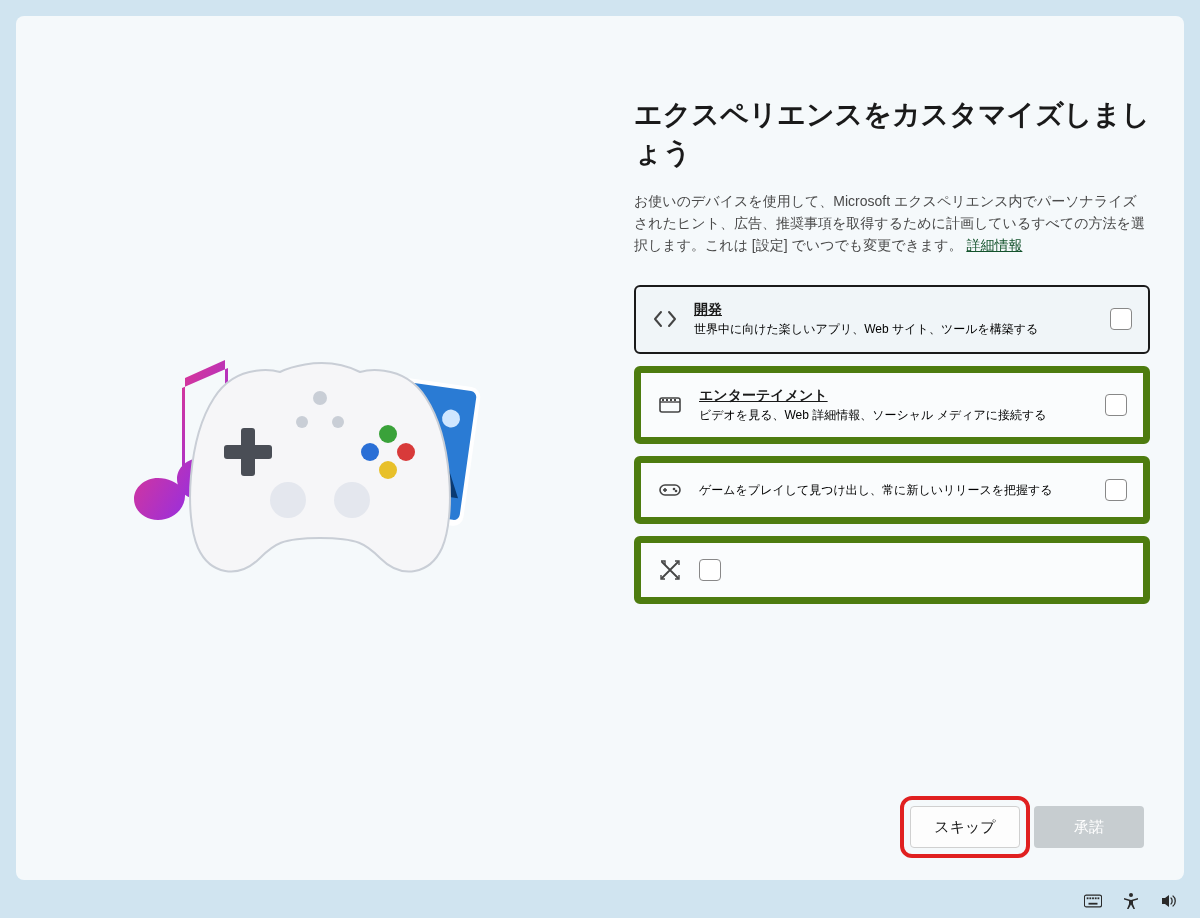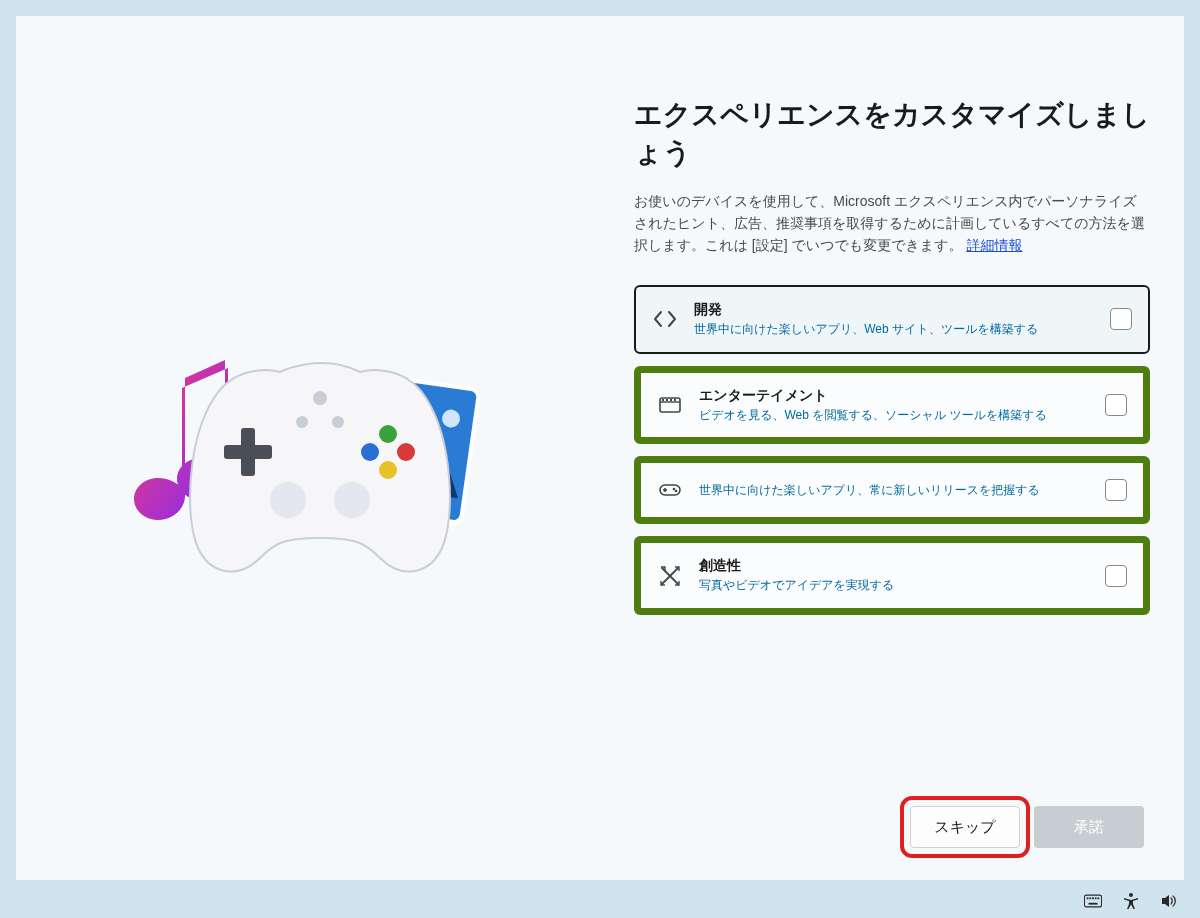--- a/index.html
+++ b/index.html
@@ -15,21 +15,21 @@
       position: relative;
       overflow: hidden;
     }
     .main-window {
       position: absolute;
       left: 16px;
       top: 16px;
       right: 16px;
       bottom: 38px;
       background: #f5f9fb;
-      border-radius: 0;
+      border-radius: 8px;
       display: flex;
     }
     .left-panel {
       flex: 1;
       display: flex;
       align-items: center;
       justify-content: center;
       padding-top: 20px;
     }
     .illustration {
@@ -66,21 +66,21 @@
       margin-bottom: 18px;
       line-height: 1.35;
     }
     p.page-desc {
       font-size: 14px;
       color: #4a4a4a;
       line-height: 1.6;
       margin-bottom: 6px;
     }
     a.more-info {
-      color: #1d4ed8;
+      color: #14532d;
       text-decoration: underline;
       font-size: 14px;
     }
     .options-list {
       margin-top: 28px;
       display: flex;
       flex-direction: column;
       gap: 12px;
     }
     .option-card {
@@ -107,24 +107,25 @@
       color: #444;
     }
     .option-text {
       flex: 1;
     }
     .option-title {
       font-size: 14px;
       font-weight: 600;
       color: #1a1a1a;
       margin-bottom: 2px;
+      text-decoration: underline;
     }
     .option-desc {
       font-size: 12px;
-      color: #0369a1;
+      color: #000000;
       line-height: 1.4;
     }
     .option-checkbox {
       width: 22px;
       height: 22px;
       border: 1.5px solid #888;
       border-radius: 4px;
       flex-shrink: 0;
       background: white;
     }
@@ -259,49 +260,45 @@
                 <rect x="3" y="6" width="20" height="14" rx="2" fill="none" stroke="#444" stroke-width="1.6"></rect>
                 <line x1="3" y1="10" x2="23" y2="10" stroke="#444" stroke-width="1.4"></line>
                 <rect x="5" y="7" width="2" height="2" fill="#444"></rect>
                 <rect x="9" y="7" width="2" height="2" fill="#444"></rect>
                 <rect x="13" y="7" width="2" height="2" fill="#444"></rect>
                 <rect x="17" y="7" width="2" height="2" fill="#444"></rect>
               </svg>
             </div>
             <div class="option-text">
               <div class="option-title">エンターテイメント</div>
-              <div class="option-desc">ビデオを見る、Web を閲覧する、ソーシャル ツールを構築する</div>
+              <div class="option-desc">ビデオを見る、Web 詳細情報、ソーシャル メディアに接続する</div>
             </div>
             <div class="option-checkbox"></div>
           </div>
           <div class="option-card">
             <div class="option-icon">
               <svg width="26" height="26" viewBox="0 0 26 26">
                 <rect x="3" y="8" width="20" height="10" rx="5" fill="none" stroke="#444" stroke-width="1.6"></rect>
                 <line x1="8" y1="11" x2="8" y2="15" stroke="#444" stroke-width="1.6"></line>
                 <line x1="6" y1="13" x2="10" y2="13" stroke="#444" stroke-width="1.6"></line>
                 <circle cx="17" cy="12" r="1.3" fill="#444"></circle>
                 <circle cx="19" cy="14" r="1.3" fill="#444"></circle>
               </svg>
             </div>
             <div class="option-text">
-              <div class="option-desc">世界中に向けた楽しいアプリ、常に新しいリリースを把握する</div>
+              <div class="option-desc">ゲームをプレイして見つけ出し、常に新しいリリースを把握する</div>
             </div>
             <div class="option-checkbox"></div>
           </div>
           <div class="option-card">
             <div class="option-icon">
               <svg width="26" height="26" viewBox="0 0 26 26">
                 <path d="M5 5 L21 21 M21 5 L5 21" stroke="#444" stroke-width="1.8" stroke-linecap="round"></path>
                 <path d="M4 4 L8 4 L8 8 M18 4 L22 4 L22 8 M4 18 L4 22 L8 22 M22 18 L22 22 L18 22" fill="none" stroke="#444" stroke-width="1.4"></path>
               </svg>
-            </div>
-            <div class="option-text">
-              <div class="option-title">創造性</div>
-              <div class="option-desc">写真やビデオでアイデアを実現する</div>
             </div>
             <div class="option-checkbox"></div>
           </div>
         </div>
     </div>
 
     <div class="button-row">
       <div style="position:relative">
         <button class="btn btn-skip">スキップ</button>
         <div class="skip-highlight" style="left:-10px;top:-10px;right:-10px;bottom:-10px;"></div>

